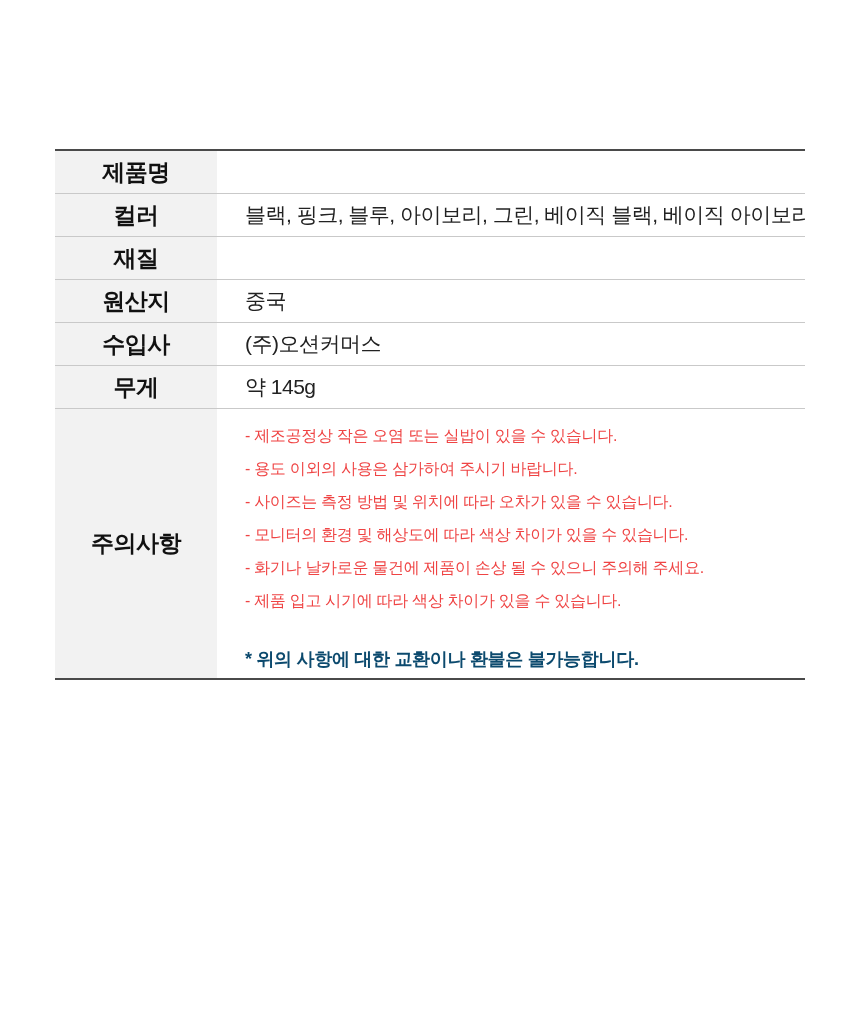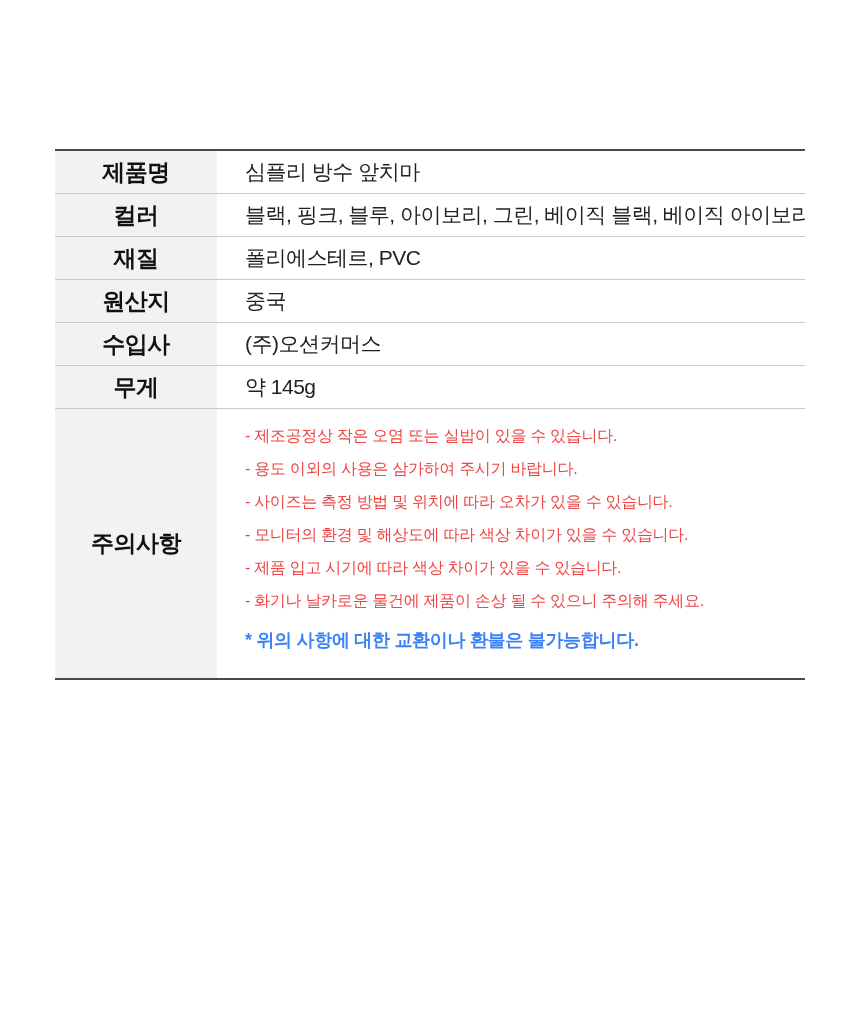--- a/index.html
+++ b/index.html
@@ -69,44 +69,42 @@
   .caution-line {
     font-size: 16px;
     line-height: 33px;
     color: #ef4444;
     letter-spacing: -0.3px;
   }
   .caution-note {
     font-size: 18px;
     line-height: 33px;
     font-weight: bold;
-    color: #3b82f6;
-    margin-top: 7px;
+    color: #0c4a6e;
+    margin-top: 26px;
     letter-spacing: -0.3px;
   }
 </style>
 </head>
 <body>
 
 <div class="spec-table">
 
   <div class="spec-row simple">
     <div class="label-cell">제품명</div>
-    <div class="value-cell">심플리 방수 앞치마</div>
   </div>
 
 
   <div class="spec-row simple">
     <div class="label-cell">컬러</div>
     <div class="value-cell">블랙, 핑크, 블루, 아이보리, 그린, 베이직 블랙, 베이직 아이보리</div>
   </div>
 
   <div class="spec-row simple">
     <div class="label-cell">재질</div>
-    <div class="value-cell">폴리에스테르, PVC</div>
   </div>
 
   <div class="spec-row simple">
     <div class="label-cell">원산지</div>
     <div class="value-cell">중국</div>
   </div>
 
   <div class="spec-row simple">
     <div class="label-cell">수입사</div>
     <div class="value-cell">(주)오션커머스</div>
@@ -117,19 +115,19 @@
     <div class="value-cell">약 145g</div>
   </div>
 
   <div class="spec-row caution">
     <div class="label-cell">주의사항</div>
     <div class="value-cell">
       <div class="caution-line">- 제조공정상 작은 오염 또는 실밥이 있을 수 있습니다.</div>
       <div class="caution-line">- 용도 이외의 사용은 삼가하여 주시기 바랍니다.</div>
       <div class="caution-line">- 사이즈는 측정 방법 및 위치에 따라 오차가 있을 수 있습니다.</div>
       <div class="caution-line">- 모니터의 환경 및 해상도에 따라 색상 차이가 있을 수 있습니다.</div>
+      <div class="caution-line">- 화기나 날카로운 물건에 제품이 손상 될 수 있으니 주의해 주세요.</div>
       <div class="caution-line">- 제품 입고 시기에 따라 색상 차이가 있을 수 있습니다.</div>
-      <div class="caution-line">- 화기나 날카로운 물건에 제품이 손상 될 수 있으니 주의해 주세요.</div>
       <div class="caution-note">* 위의 사항에 대한 교환이나 환불은 불가능합니다.</div>
     </div>
   </div>
 
 </div>
 
 </body></html>

